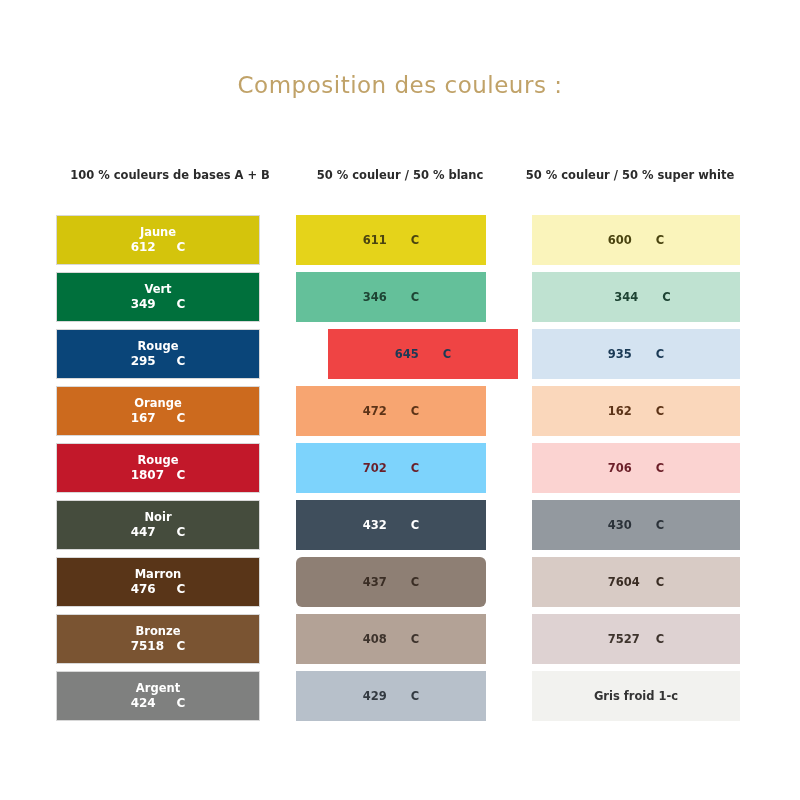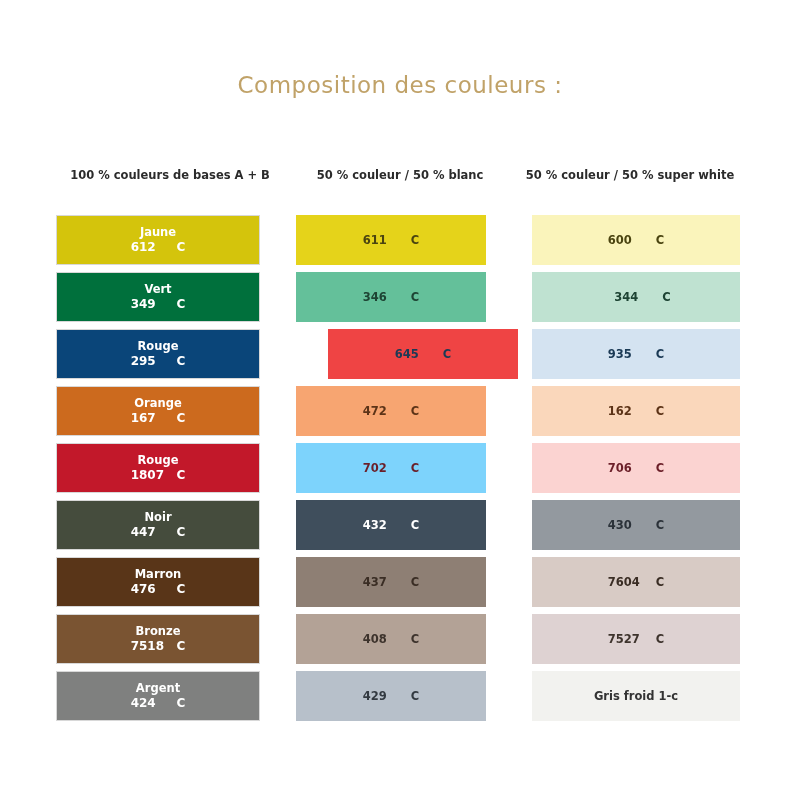--- a/index.html
+++ b/index.html
@@ -194,21 +194,21 @@
       <div class="swatch light" style="background-color: rgb(147, 153, 159); color: rgb(43, 50, 57);">
         <span class="sw-single">430      C</span>
       </div>
     </div>
 
     <div class="row">
       <div class="swatch base" style="background-color: rgb(89, 53, 24); color: rgb(255, 255, 255);">
         <span class="sw-name">Marron</span>
         <span class="sw-code">476     C</span>
       </div>
-      <div class="swatch mid" style="background-color: rgb(142, 127, 116); color: rgb(58, 45, 36);">
+      <div class="swatch mid" style="background-color: rgb(142, 127, 116); color: rgb(58, 45, 36); border-radius: 6px;">
         <span class="sw-single">437      C</span>
       </div>
       <div class="swatch light" style="background-color: rgb(216, 203, 197); color: rgb(58, 45, 36);">
         <span class="sw-single">7604    C</span>
       </div>
     </div>
 
     <div class="row">
       <div class="swatch base" style="background-color: rgb(122, 84, 50); color: rgb(255, 255, 255);">
         <span class="sw-name">Bronze</span>

